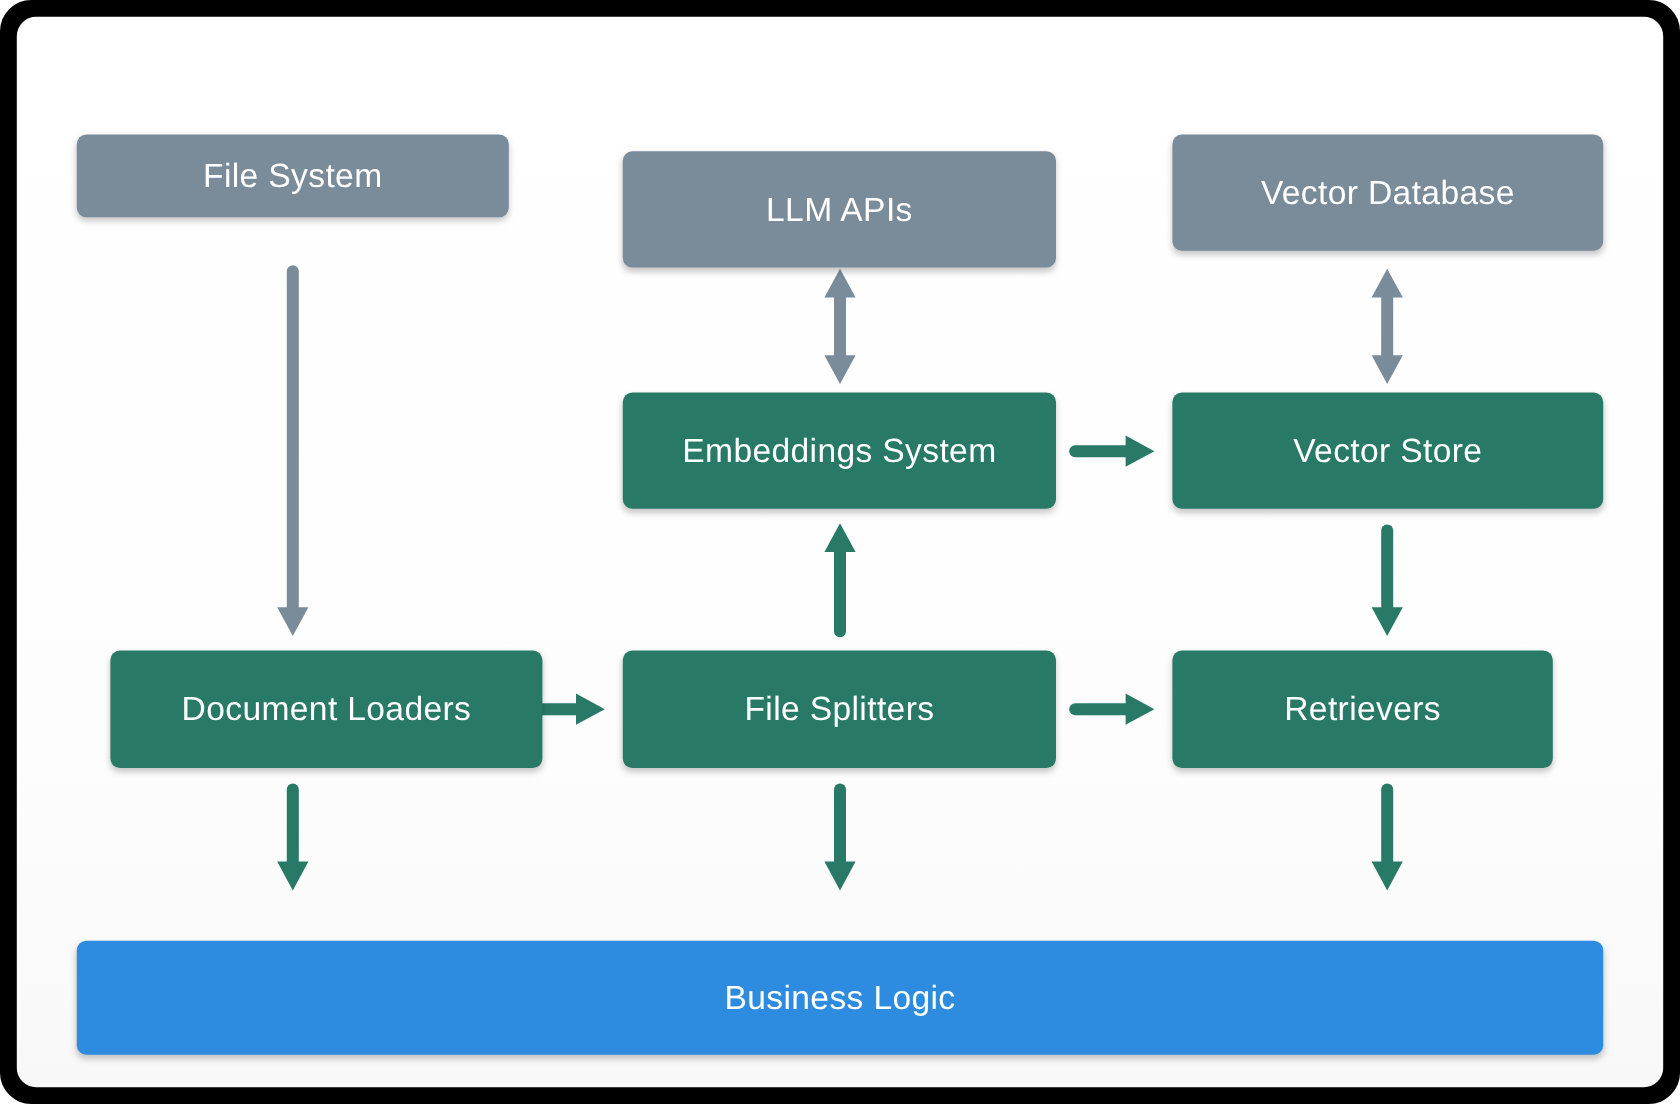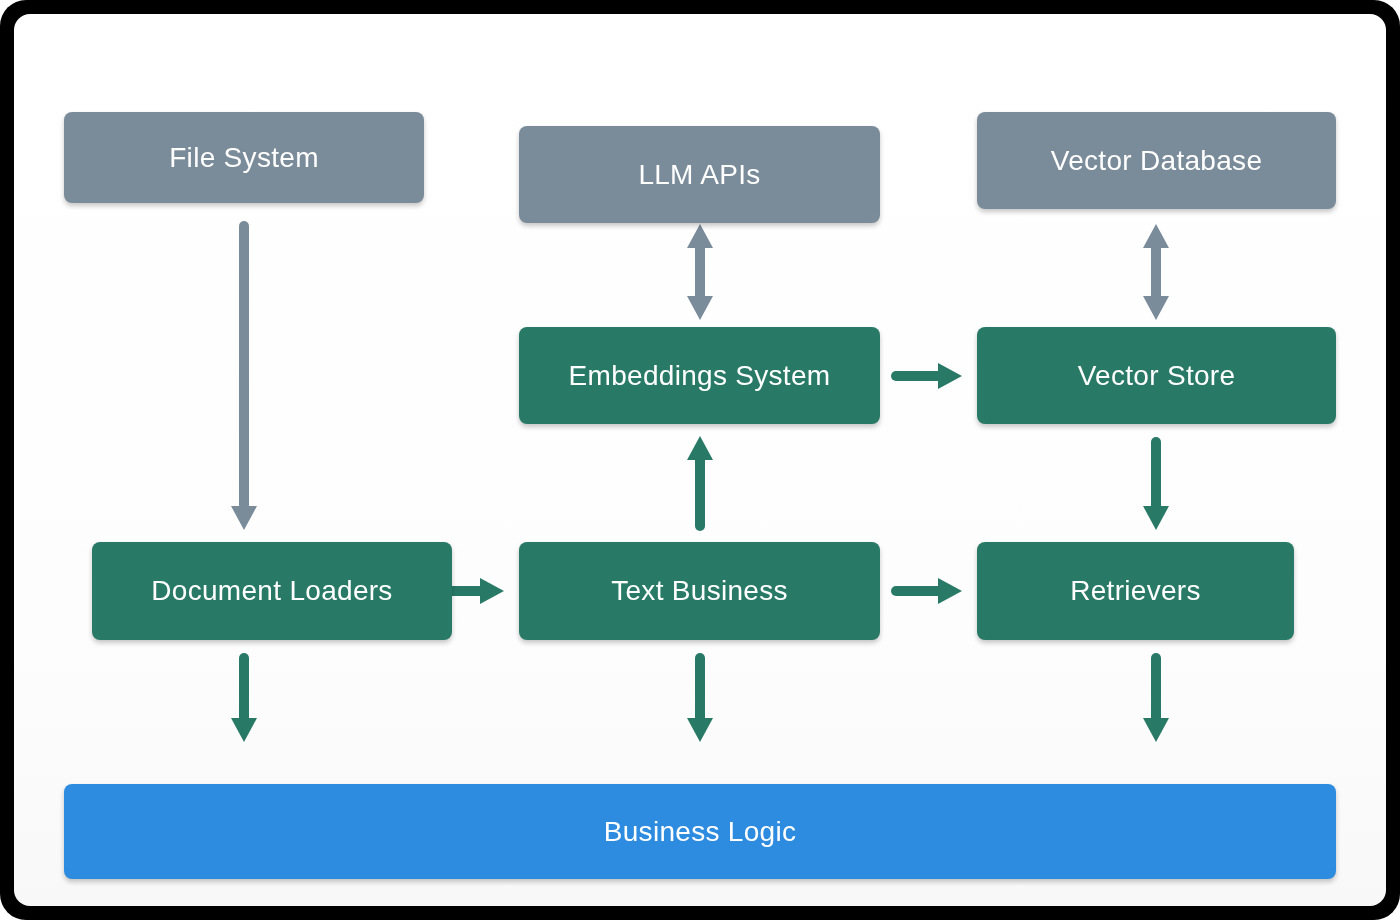--- a/index.html
+++ b/index.html
@@ -49,21 +49,21 @@
     color: #ffffff;
     font-size: 28px;
     font-weight: 400;
     letter-spacing: 0.3px;
     box-shadow: 0 3px 5px rgba(0,0,0,0.22);
   }
   .node.gray  { background: #7A8B9A; }
   .node.green { background: #287A66; }
   .node.blue  { background: #2D8CE0; }
 
-  #file-system      { left: 50px;  top: 98px;  width: 360px;  height: 91px; }
+  #file-system      { left: 50px;  top: 98px;  width: 360px;  height: 69px; }
   #llm-apis         { left: 505px; top: 112px;  width: 361px;  height: 97px; }
   #vector-database  { left: 963px; top: 98px;  width: 359px;  height: 97px; }
   #embeddings-model { left: 505px; top: 313px; width: 361px;  height: 97px; }
   #vector-store     { left: 963px; top: 313px; width: 359px;  height: 97px; }
   #document-loaders { left: 50px;  top: 528px; width: 360px;  height: 98px; margin-left: 28px; }
   #text-splitters   { left: 505px; top: 528px; width: 361px;  height: 98px; }
   #retrievers       { left: 963px; top: 528px; width: 317px;  height: 98px; }
   #business-logic   { left: 50px;  top: 770px; width: 1272px; height: 95px; }
 
   .edges-svg {
@@ -132,21 +132,21 @@
     <div class="node green" id="embeddings-model">
       <span>Embeddings System</span>
     </div>
     <div class="node green" id="vector-store">
       <span>Vector Store</span>
     </div>
     <div class="node green" id="document-loaders">
       <span>Document Loaders</span>
     </div>
     <div class="node green" id="text-splitters">
-      <span>Text Business</span>
+      <span>File Splitters</span>
     </div>
     <div class="node green" id="retrievers">
       <span>Retrievers</span>
     </div>
     <div class="node blue" id="business-logic">
       <span>Business Logic</span>
     </div>
 
   </div>
 </div>

